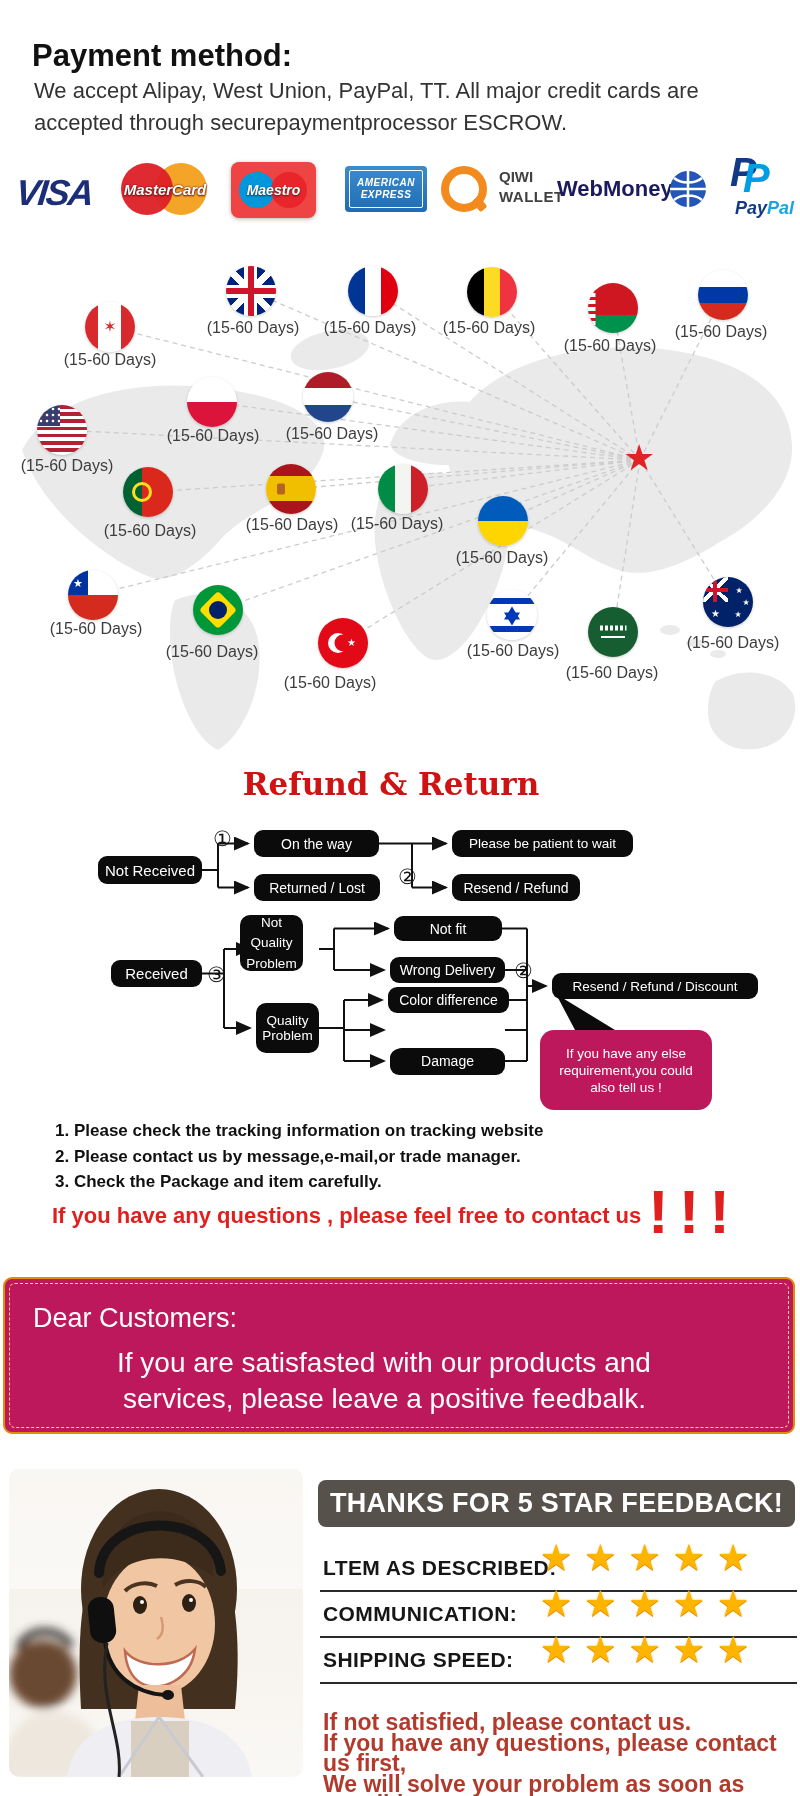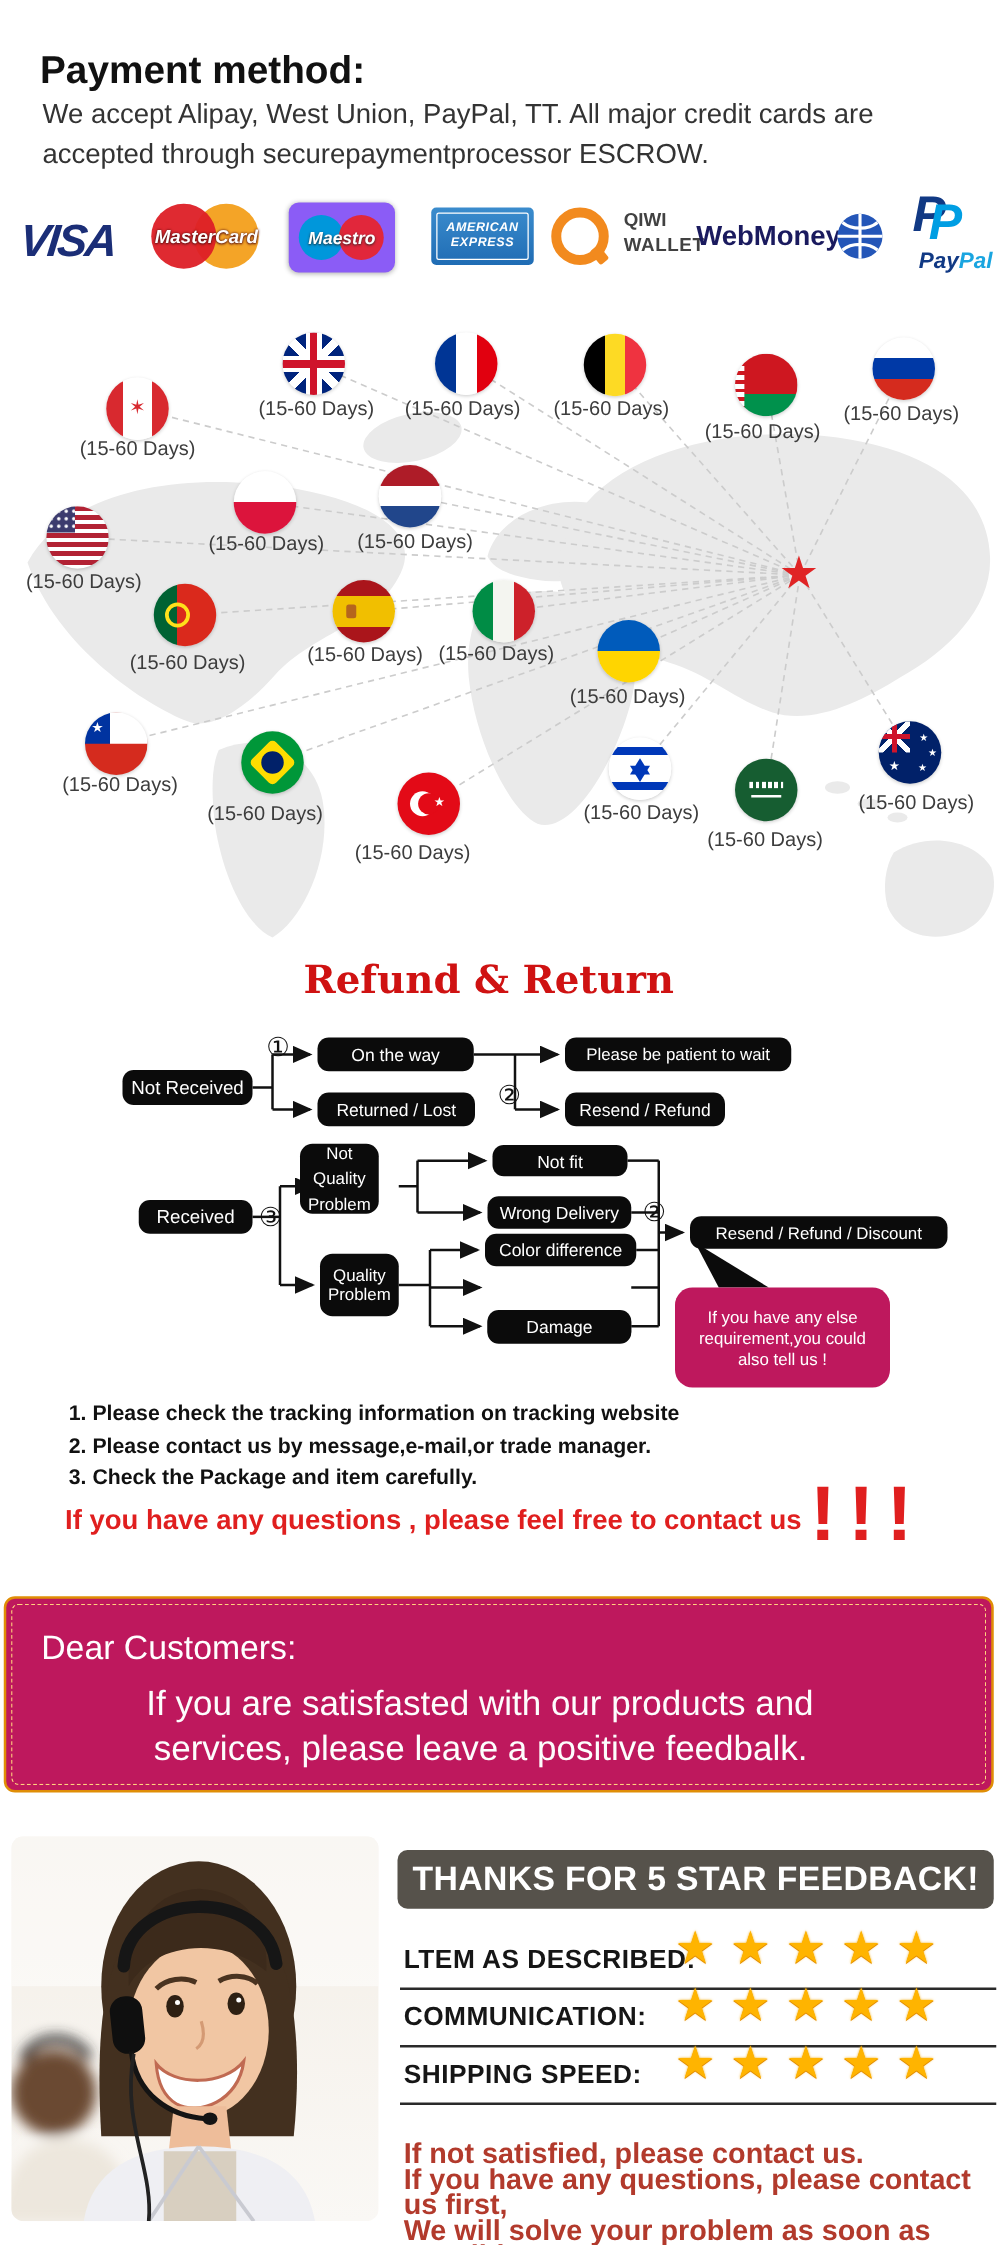--- a/index.html
+++ b/index.html
@@ -13,21 +13,21 @@
 
   .logo{position:absolute;}
   .visa-t{left:16px;top:172px;font-style:italic;font-weight:900;font-size:36px;color:#1b2e77;
           letter-spacing:-2px;transform:skewX(-6deg);}
   .mc{left:121px;top:160px;width:88px;height:58px;}
   .mc i{position:absolute;width:52px;height:52px;border-radius:50%;top:3px;}
   .mc .c1{left:0;background:#dd1f26;z-index:2;opacity:.95;}
   .mc .c2{left:34px;background:#f4a427;}
   .mc .mc-t{position:absolute;z-index:3;width:100%;top:21px;text-align:center;color:#fff;
             font-style:italic;font-weight:700;font-size:15px;text-shadow:0 1px 2px #5a1212,0 0 2px #5a1212;}
-  .maestro{left:231px;top:162px;width:85px;height:56px;background:#8b5cf6;border-radius:8px;
+  .maestro{left:231px;top:162px;width:85px;height:56px;background:#ef4444;border-radius:8px;
            box-shadow:0 1px 4px rgba(0,0,0,.3);}
   .maestro i{position:absolute;width:36px;height:36px;border-radius:50%;top:10px;}
   .maestro .c1{left:8px;background:#0097db;}
   .maestro .c2{left:40px;background:#e8232a;opacity:.92;}
   .maestro .ms-t{position:absolute;z-index:3;width:100%;top:20px;text-align:center;color:#fff;
                  font-style:italic;font-weight:700;font-size:14px;text-shadow:0 1px 2px #222;}
   .amex{left:345px;top:166px;width:82px;height:46px;border-radius:4px;
         background:linear-gradient(180deg,#3b8ccd,#1f6cb4);display:flex;flex-direction:column;
         align-items:center;justify-content:center;}
   .amex::after{content:"";position:absolute;inset:4px;border:1.5px solid #fff;border-radius:2px;}
@@ -226,21 +226,21 @@
     <span>Problem</span>
   </div>
   <div class="fbox" style="left:256px;top:1003px;width:63px;height:50px;">
     <span>Quality</span>
     <span>Problem</span>
   </div>
   <div class="pill" style="left:394px;top:916px;width:108px;height:25px;">Not fit</div>
   <div class="pill" style="left:390px;top:957px;width:115px;height:26px;">Wrong Delivery</div>
   <div class="pill" style="left:388px;top:987px;width:121px;height:26px;">Color difference</div>
   <div class="pill" style="left:390px;top:1017px;width:115px;height:26px;margin-top:32px;">Quality Defect</div>
-  <div class="pill" style="left:390px;top:1048px;width:115px;height:26px;">Damage</div>
+  <div class="pill" style="left:390px;top:1048px;width:115px;height:26px;border-radius:12px;">Damage</div>
   <div class="step" style="left:514px;top:960px;">②</div>
   <div class="pill" style="left:552px;top:973px;width:206px;height:26px;font-size:13.5px;">Resend / Refund / Discount</div>
   <div class="bubble">
     <span>If you have any else</span>
     <span>requirement,you could</span>
     <span>also tell us !</span>
   </div>
 
   <div class="notes">
     <div><span>1.</span> <span>Please check the tracking information on tracking website</span></div>

